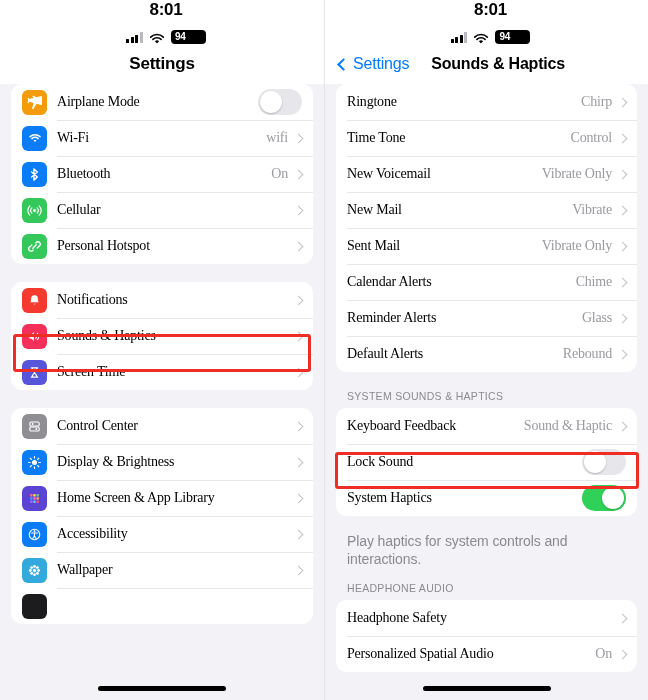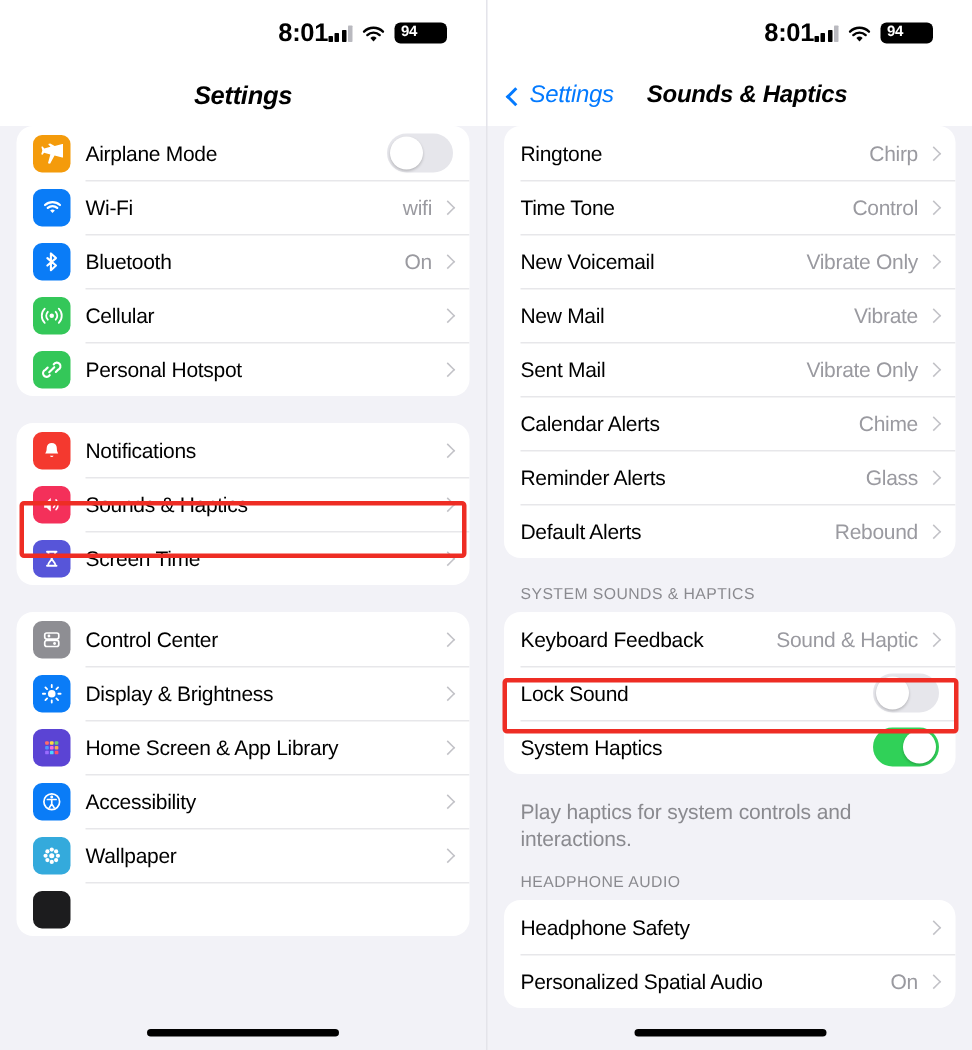--- a/index.html
+++ b/index.html
@@ -17,22 +17,23 @@
     overflow: hidden;
   }
   .phone.right { border-left: 1px solid #e4e4ea; }
 
   
   .statusbar {
     height: 44px;
     background: #ffffff;
     display: flex;
     align-items: center;
-    justify-content: flex-end;
+    justify-content: space-between;
     padding: 0 26px 0 34px;
+    flex-direction: column;
   }
   .status-time {
     font-size: 17px; font-weight: bold; color: #000;
     letter-spacing: -0.2px;
   }
   .status-right { display: flex; align-items: center; gap: 6px; }
   .sig { display: flex; align-items: flex-end; gap: 1.5px; height: 11px; }
   .sig i { display: block; width: 3px; background: #000; border-radius: 0.5px; }
   .sig i:nth-child(1) { height: 4px; }
   .sig i:nth-child(2) { height: 6px; }
@@ -46,21 +47,20 @@
     padding: 1px 20px 2px 4px;
     min-width: 24px; text-align: center;
     letter-spacing: -0.2px;
   }
 
   
   .navbar {
     height: 40px; background: #ffffff;
     display: flex; align-items: center;
     position: relative;
-    font-style: italic;
   }
   .nav-title {
     font-size: 17px; font-weight: bold; color: #000;
     width: 100%; text-align: center;
     letter-spacing: -0.2px;
   }
   .navbar.withback { padding: 0 14px; justify-content: flex-start; }
   .back-btn {
     display: flex; align-items: center; gap: 4px;
     color: #037aff; font-size: 16px;
@@ -80,20 +80,21 @@
     letter-spacing: -0.2px;
   }
 
   
   .body { padding: 0 11px; }
   .group {
     background: #ffffff;
     border-radius: 11px;
     overflow: hidden;
     margin-bottom: 18px;
+    font-family: Liberation Serif, serif;
   }
   .group.tight { margin-bottom: 10px; }
   .row {
     display: flex; align-items: center;
     height: 36px;
     padding: 0 11px 0 11px;
     position: relative;
   }
   .row + .row::before {
     content: "";

